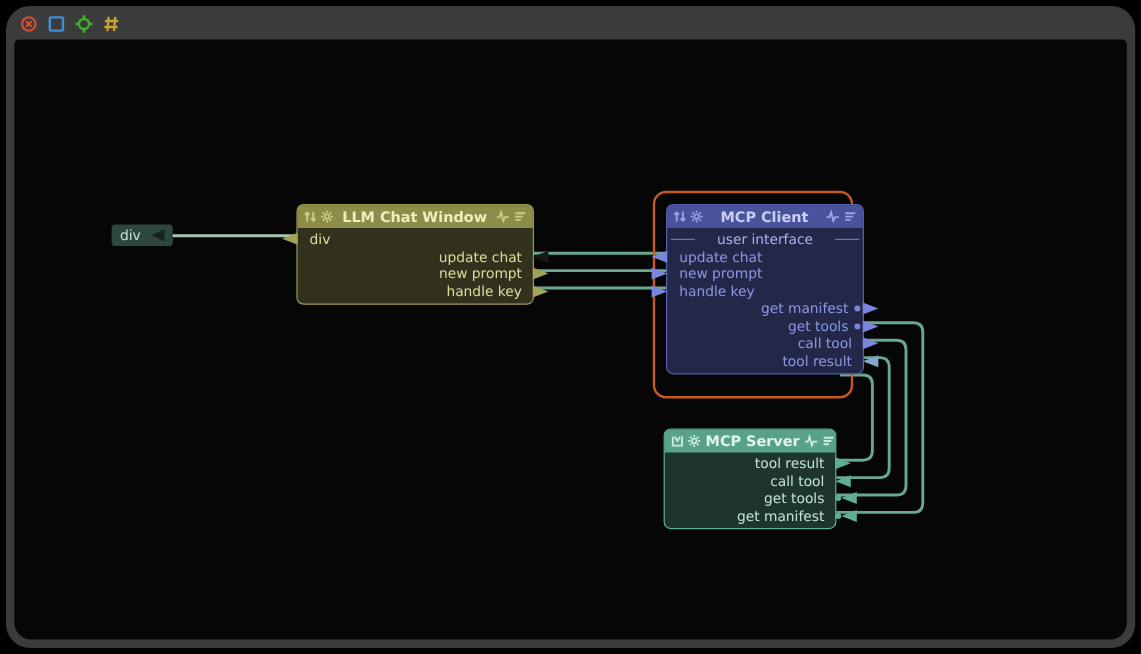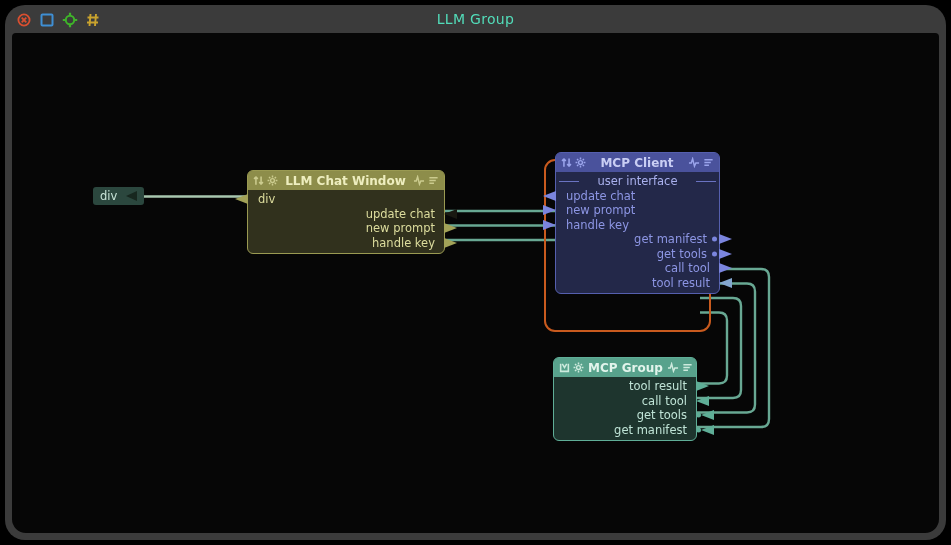--- a/index.html
+++ b/index.html
@@ -89,21 +89,20 @@
       <rect x="2.5" y="2.5" width="11" height="11" rx="1" fill="none" stroke="var(--icon-frame)" stroke-width="2"></rect>
     </svg>
     <svg width="16" height="16" viewBox="0 0 16 16">
       <circle cx="8" cy="8" r="4.2" fill="none" stroke="var(--icon-crosshair)" stroke-width="2"></circle>
       <path d="M8 0.8 V4 M8 12 V15.2 M0.8 8 H4 M12 8 H15.2" stroke="var(--icon-crosshair)" stroke-width="2.2"></path>
     </svg>
     <svg width="16" height="16" viewBox="0 0 16 16">
       <path d="M5.5 2 L4.5 14 M11 2 L10 14 M2.5 5.5 H13.5 M2 10.5 H13" stroke="var(--icon-hash)" stroke-width="1.9" fill="none"></path>
     </svg>
   </div>
-  <div class="titlebar-title">LLM Group</div>
 
   <div class="canvas"></div>
 
   <svg class="wires" width="951" height="545">
     <path class="wire light" d="M134 196.5 H248"></path>
     <path class="wire" d="M445 211 H555"></path>
     <path class="wire" d="M445 225.5 H555"></path>
     <path class="wire" d="M445 240 H555"></path>
     <path class="wire" d="M700 269 H761 Q769 269 769 277 V419 Q769 427 761 427 H697"></path>
     <path class="wire" d="M700 283.5 H747 Q755 283.5 755 291.5 V404.5 Q755 412.5 747 412.5 H697"></path>
@@ -154,21 +153,21 @@
         <span>new prompt</span>
         <span class="arr pr at-r c-chat"></span>
       </div>
       <div class="row r">
         <span>handle key</span>
         <span class="arr pr at-r c-chat"></span>
       </div>
     </div>
   </div>
 
-  <div class="node client" style="left:555px;top:152px;width:165px;">
+  <div class="node client" style="left:555px;top:170px;width:165px;">
     <div class="nhead">
       <span class="hicons">
         <svg width="11" height="11" viewBox="0 0 12 12">
             <path d="M3.2 10.5 V2.5 M3.2 2 L1.2 4.4 M3.2 2 L5.2 4.4 M8.8 1.5 V9.5 M8.8 10 L6.8 7.6 M8.8 10 L10.8 7.6" stroke="currentColor" stroke-width="1.7" fill="none"></path>
           </svg>
         <svg width="11" height="11" viewBox="0 0 12 12">
             <circle cx="6" cy="6" r="2.1" fill="none" stroke="currentColor" stroke-width="1.5"></circle>
             <g stroke="currentColor" stroke-width="1.6">
               <path d="M6 0.6 V2.6 M6 9.4 V11.4 M0.6 6 H2.6 M9.4 6 H11.4 M2.2 2.2 L3.6 3.6 M8.4 8.4 L9.8 9.8 M9.8 2.2 L8.4 3.6 M3.6 8.4 L2.2 9.8"></path>
             </g>
@@ -230,21 +229,21 @@
             <path d="M1.8 2 V10.2 H10.2 V2" fill="none" stroke="currentColor" stroke-width="1.7"></path>
             <path d="M3.6 2 L6 6 L8.4 2" fill="none" stroke="currentColor" stroke-width="1.6"></path>
           </svg>
         <svg width="11" height="11" viewBox="0 0 12 12">
             <circle cx="6" cy="6" r="2.1" fill="none" stroke="currentColor" stroke-width="1.5"></circle>
             <g stroke="currentColor" stroke-width="1.6">
               <path d="M6 0.6 V2.6 M6 9.4 V11.4 M0.6 6 H2.6 M9.4 6 H11.4 M2.2 2.2 L3.6 3.6 M8.4 8.4 L9.8 9.8 M9.8 2.2 L8.4 3.6 M3.6 8.4 L2.2 9.8"></path>
             </g>
           </svg>
       </span>
-      <span class="ntitle">MCP Group</span>
+      <span class="ntitle">MCP Server</span>
       <span class="hicons">
         <svg width="12" height="11" viewBox="0 0 12 12">
             <polyline points="0.5,6.5 3,6.5 4.5,2 6.5,10 8,6.5 11.5,6.5" fill="none" stroke="currentColor" stroke-width="1.6"></polyline>
           </svg>
         <svg width="11" height="11" viewBox="0 0 12 12">
             <path d="M1.5 3 H10.5 M1.5 6 H8.5 M1.5 9 H6.5" stroke="currentColor" stroke-width="1.7"></path>
           </svg>
       </span>
     </div>
     <div class="nbody">

